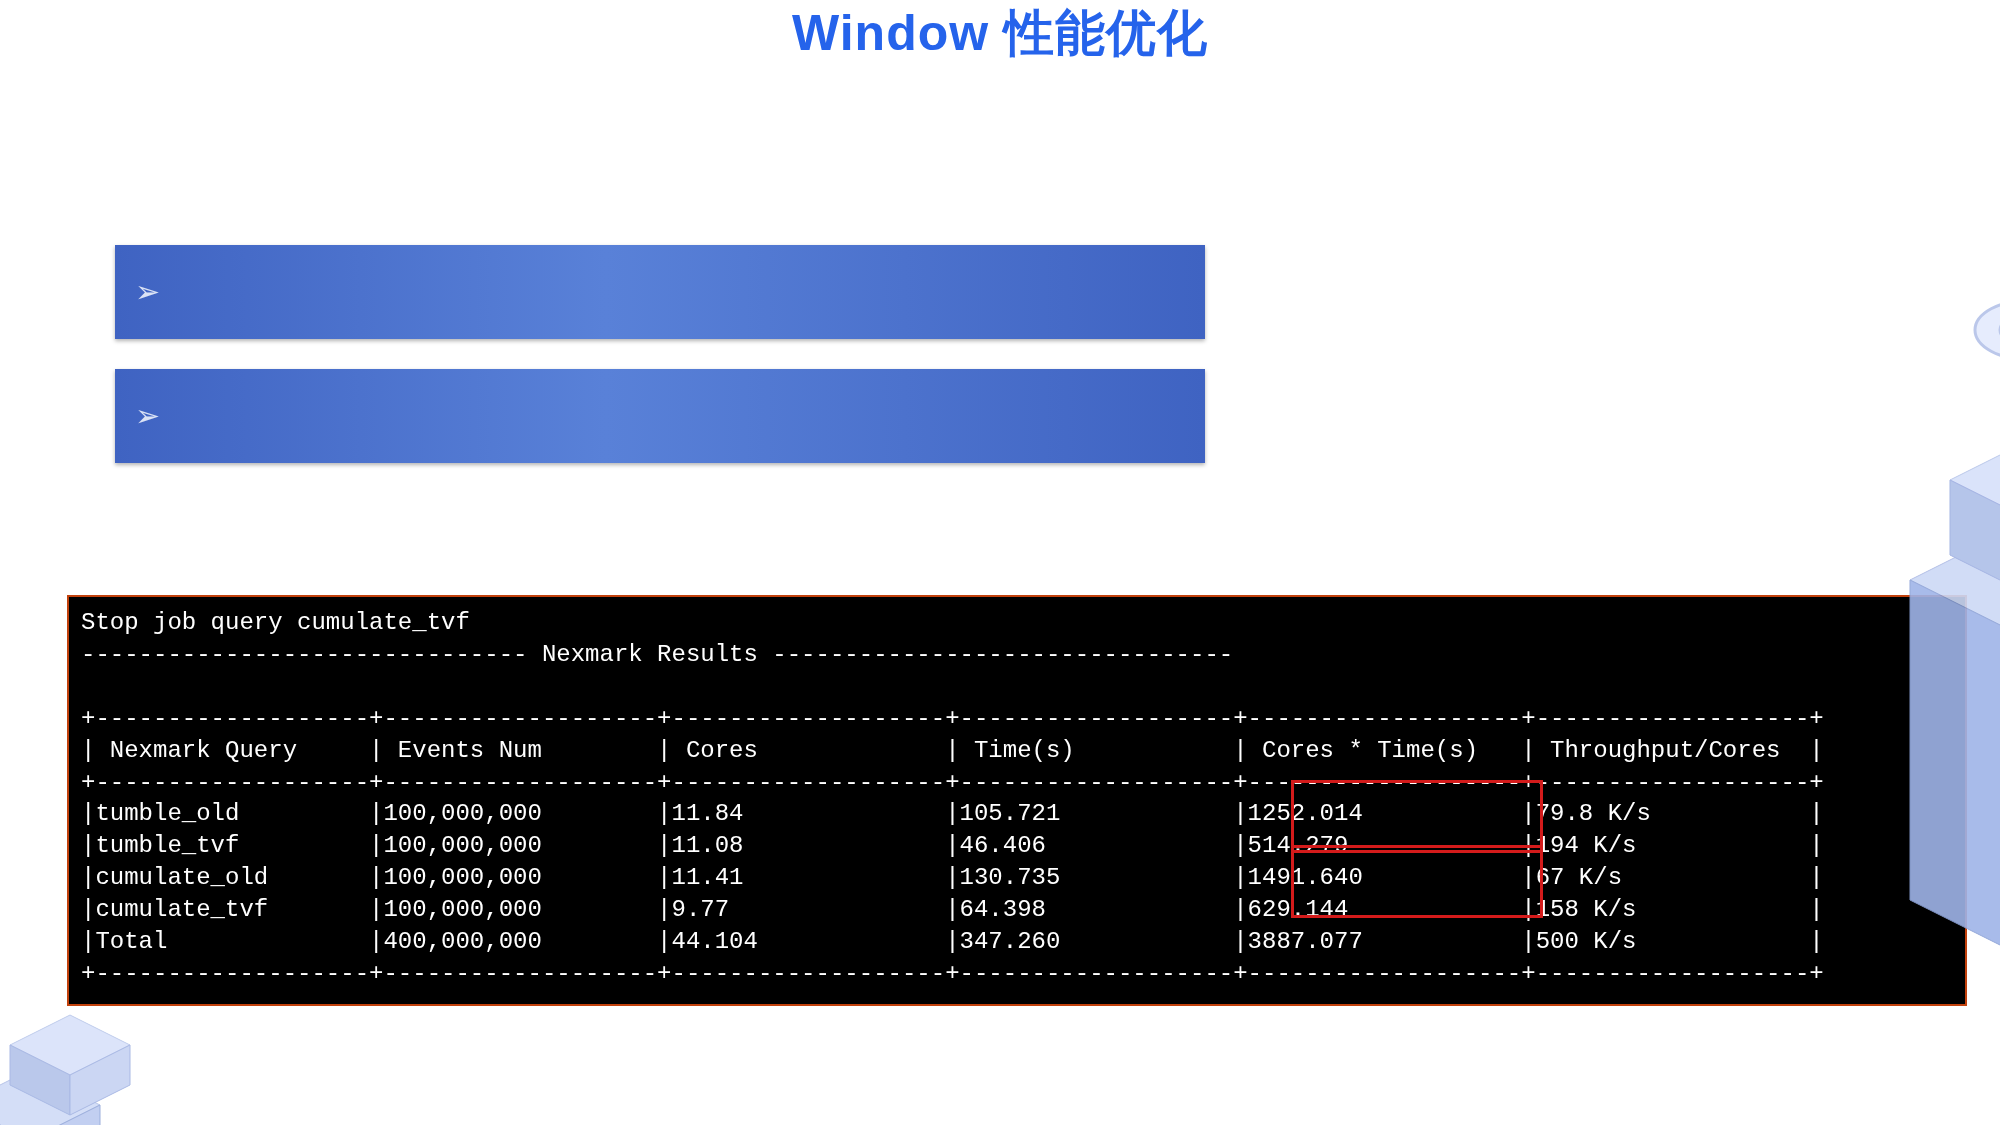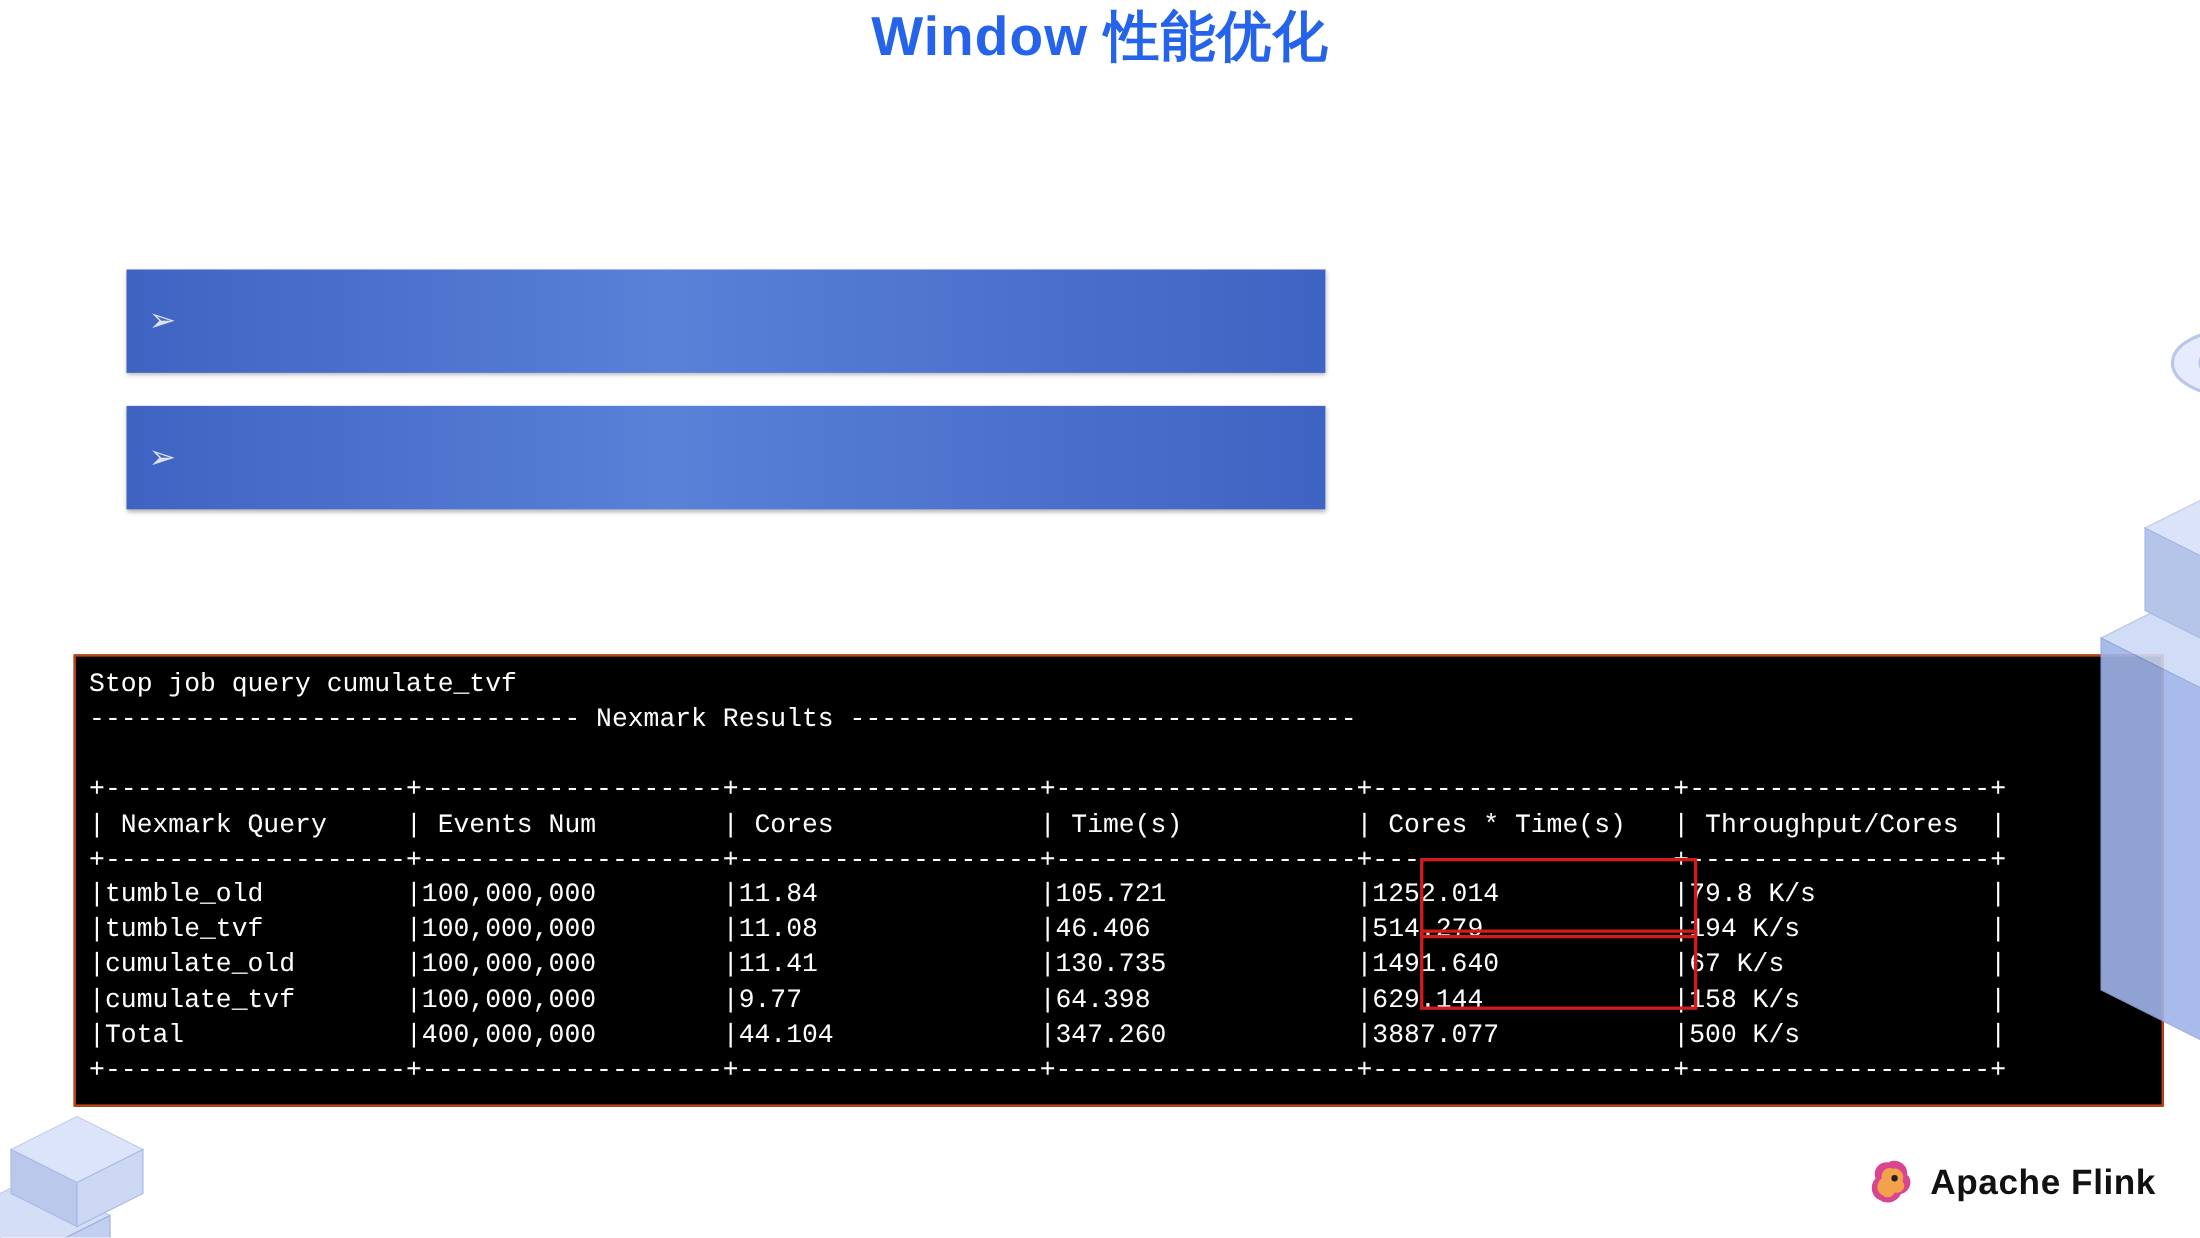--- a/index.html
+++ b/index.html
@@ -170,22 +170,14 @@
         <polygon points="90,320 210,260 300,320 210,380" fill="#cdd9f6" stroke="#aab9e3"></polygon>
         <polygon points="90,320 210,380 210,700 90,640" fill="#9fb4e8" stroke="#8ba1d6"></polygon>
         <polygon points="300,320 210,380 210,700 300,640" fill="#b8c7ef" stroke="#8ba1d6"></polygon>
         <polygon points="130,220 220,175 300,220 220,265" fill="#d6e0fa" stroke="#b4c2e8"></polygon>
         <polygon points="130,220 220,265 220,340 130,295" fill="#aebfe8" stroke="#9bade0"></polygon>
         <polygon points="300,220 220,265 220,340 300,295" fill="#c3d0f2" stroke="#9bade0"></polygon>
       </g>
     </svg>
   </div>
 
-  <div class="footer-logo">
-    <svg class="squirrel" viewBox="0 0 64 64">
-      <path d="M20 56 C8 52 6 36 14 28 C10 18 18 6 30 8 C40 2 56 10 54 24 C62 30 58 46 46 48 C42 58 28 62 20 56 Z" fill="#d9458f"></path>
-      <path d="M24 50 C14 46 14 34 22 28 C20 20 28 12 36 16 C44 14 52 22 48 32 C54 38 48 48 38 46 C36 52 28 54 24 50 Z" fill="#f3a14a"></path>
-      <circle cx="38" cy="28" r="4" fill="#222"></circle>
-    </svg>
-    <span class="brand">Apache Flink</span>
-  </div>
 
 </div>
 
 </body></html>

